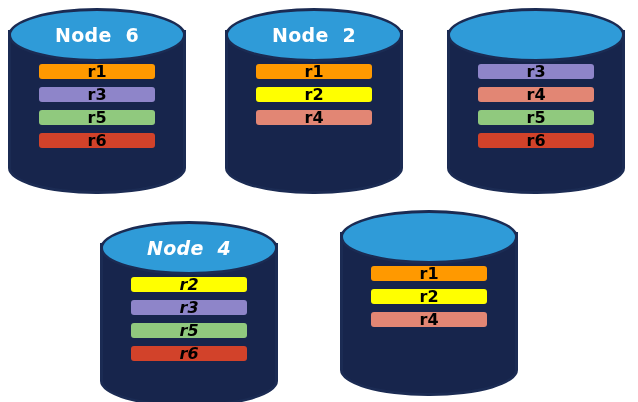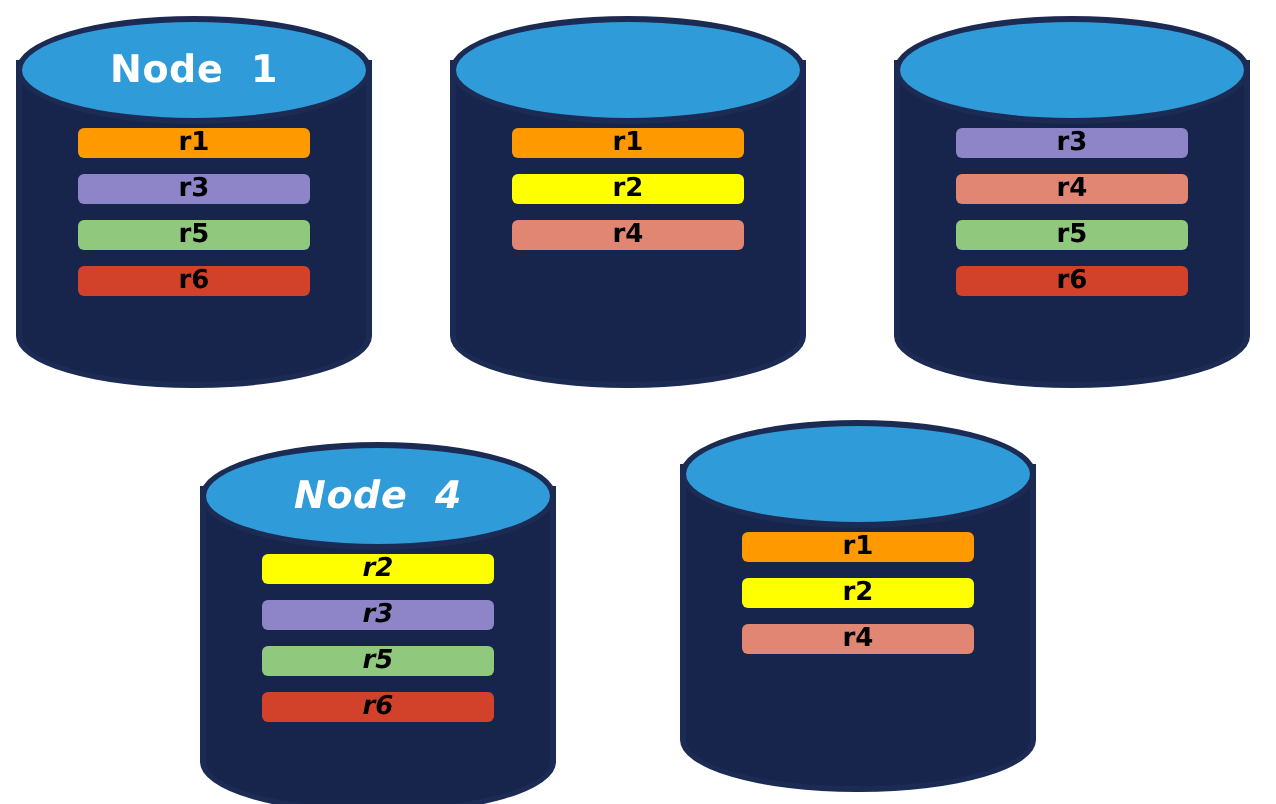--- a/index.html
+++ b/index.html
@@ -81,61 +81,62 @@
     position: relative;
     height: 15px;
     margin-bottom: 8px;
     border-radius: 3px;
     display: flex;
     align-items: center;
     justify-content: center;
   }
   .bar:last-child { margin-bottom: 0; }
   .bar-label {
-    font-size: 13px;
+    font-size: 16px;
     font-weight: bold;
     color: #000000;
     line-height: 1;
   }
 
   
   #node-1 { left: 8px;   top: 8px;   }
   #node-2 { left: 225px; top: 8px;   }
   #node-3 { left: 447px; top: 8px;   }
   #node-4 { left: 100px; top: 221px; font-style: italic; }
   #node-5 { left: 340px; top: 210px; }
 </style>
 </head>
 <body style="background: rgb(255, 255, 255);">
 
 <div id="diagram">
 
   <div class="node" id="node-1">
     <div class="cyl-body" style="background: rgb(23, 37, 76); border-color: rgb(27, 43, 83);"></div>
     <div class="cyl-top" style="background: rgb(47, 155, 216); border-color: rgb(27, 43, 83);"></div>
-    <div class="cyl-title" style="color: rgb(255, 255, 255);">Node  1</div>
+    <div class="cyl-title" style="color: rgb(255, 255, 255);">Node  6</div>
     <div class="bars">
       <div class="bar" style="background: rgb(255, 153, 0);">
         <span class="bar-label" style="color: rgb(0, 0, 0);">r1</span>
       </div>
       <div class="bar" style="background: rgb(142, 133, 201);">
         <span class="bar-label" style="color: rgb(0, 0, 0);">r3</span>
       </div>
       <div class="bar" style="background: rgb(144, 201, 126);">
         <span class="bar-label" style="color: rgb(0, 0, 0);">r5</span>
       </div>
       <div class="bar" style="background: rgb(210, 66, 42);">
         <span class="bar-label" style="color: rgb(0, 0, 0);">r6</span>
       </div>
     </div>
   </div>
 
   <div class="node" id="node-2">
     <div class="cyl-body" style="background: rgb(23, 37, 76); border-color: rgb(27, 43, 83);"></div>
     <div class="cyl-top" style="background: rgb(47, 155, 216); border-color: rgb(27, 43, 83);"></div>
+    <div class="cyl-title" style="color: rgb(255, 255, 255);">Node  2</div>
     <div class="bars">
       <div class="bar" style="background: rgb(255, 153, 0);">
         <span class="bar-label" style="color: rgb(0, 0, 0);">r1</span>
       </div>
       <div class="bar" style="background: rgb(255, 255, 0);">
         <span class="bar-label" style="color: rgb(0, 0, 0);">r2</span>
       </div>
       <div class="bar" style="background: rgb(226, 134, 116);">
         <span class="bar-label" style="color: rgb(0, 0, 0);">r4</span>
       </div>

